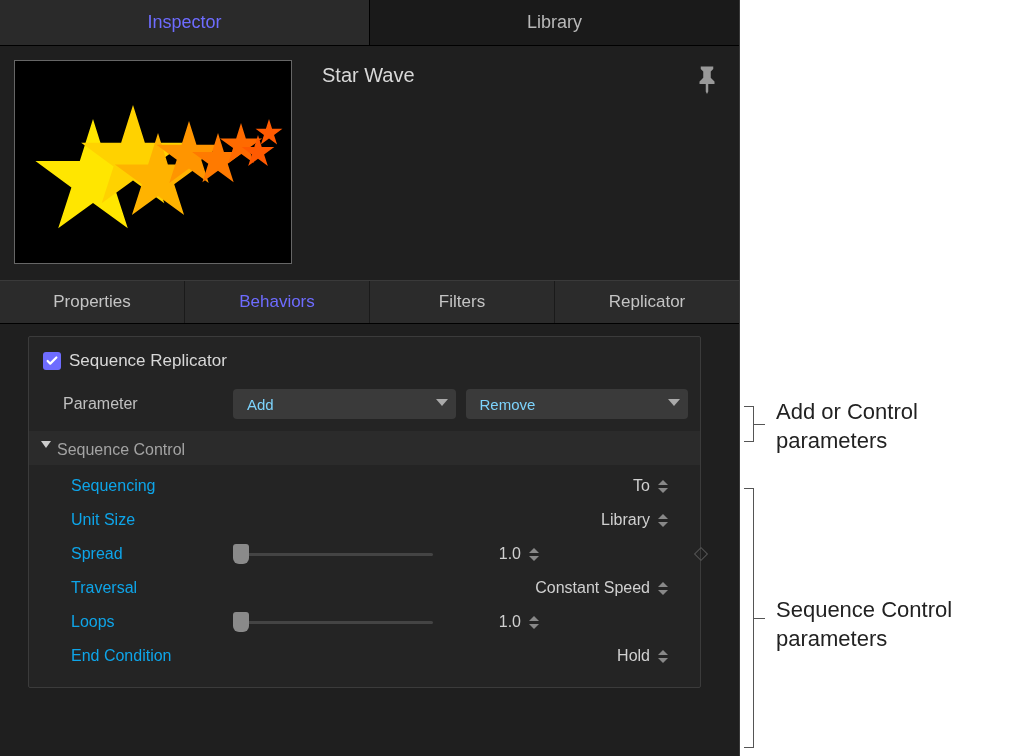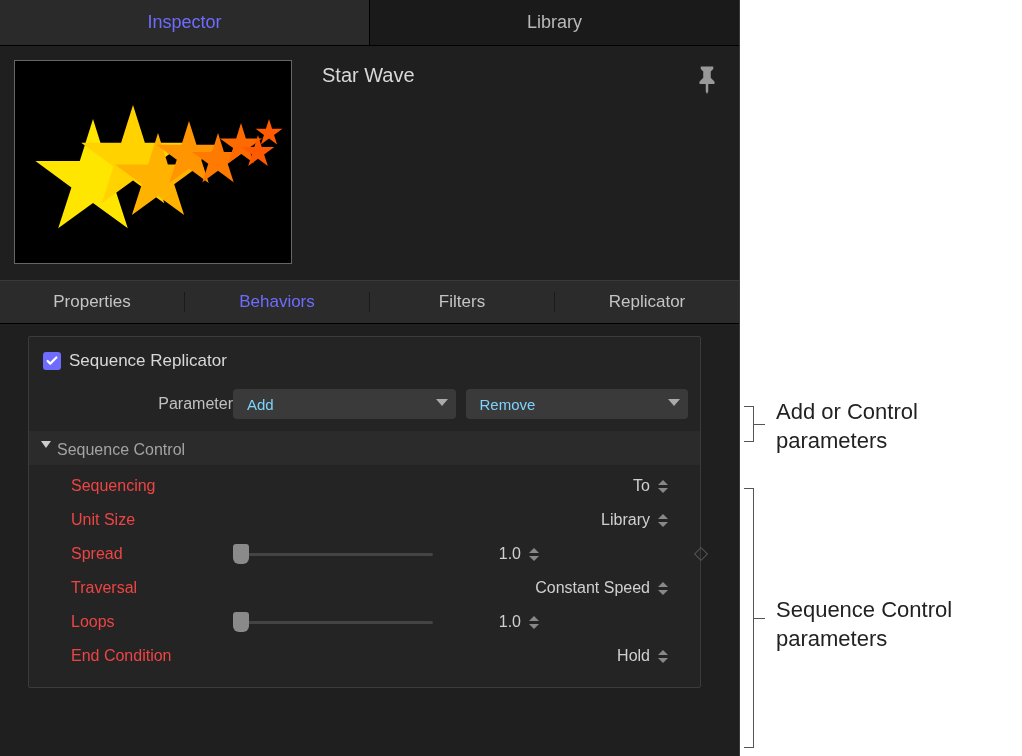--- a/index.html
+++ b/index.html
@@ -80,21 +80,20 @@
       clip-path: polygon(50% 0%, 61% 35%, 98% 35%, 68% 57%, 79% 91%, 50% 70%, 21% 91%, 32% 57%, 2% 35%, 39% 35%);
     }
 
     
     .sub-tabs {
       display: flex;
       height: 44px;
       background: #2b2b2b;
       border-top: 1px solid #3a3a3a;
       border-bottom: 1px solid #000;
-      align-items: center;
     }
     .sub-tab {
       flex: 1;
       display: flex;
       align-items: center;
       justify-content: center;
       font-size: 17px;
       color: #c4c4c4;
       cursor: pointer;
       border-right: 1px solid #1a1a1a;
@@ -138,21 +137,20 @@
       display: flex;
       align-items: center;
       padding: 6px 0 6px 22px;
       min-height: 34px;
     }
     .param-label {
       width: 170px;
       color: #c0c0c0;
       font-size: 16px;
       flex-shrink: 0;
-      text-align: right;
     }
     .dropdown {
       flex: 1;
       background: #3a3a3a;
       border-radius: 4px;
       height: 30px;
       display: flex;
       align-items: center;
       justify-content: space-between;
       padding: 0 8px 0 14px;
@@ -188,21 +186,21 @@
       border-top: 7px solid #ccc;
     }
 
     .value-row {
       display: flex;
       align-items: center;
       padding: 8px 0 8px 30px;
     }
     .value-label {
       width: 162px;
-      color: #ef4444;
+      color: #0ea5e9;
       font-size: 16px;
     }
     .value-control {
       flex: 1;
       display: flex;
       align-items: center;
       justify-content: flex-end;
       gap: 8px;
       padding-right: 20px;
       position: relative;

